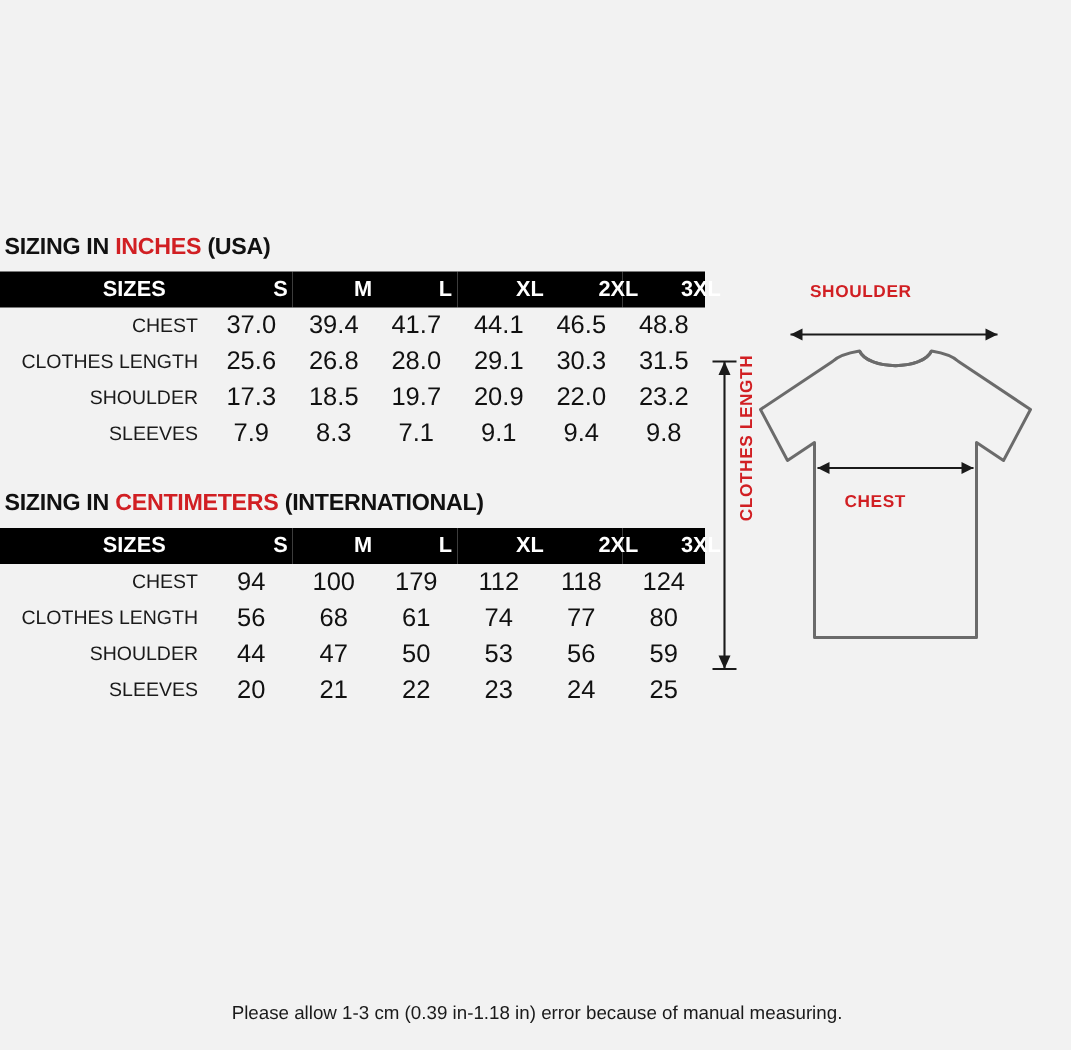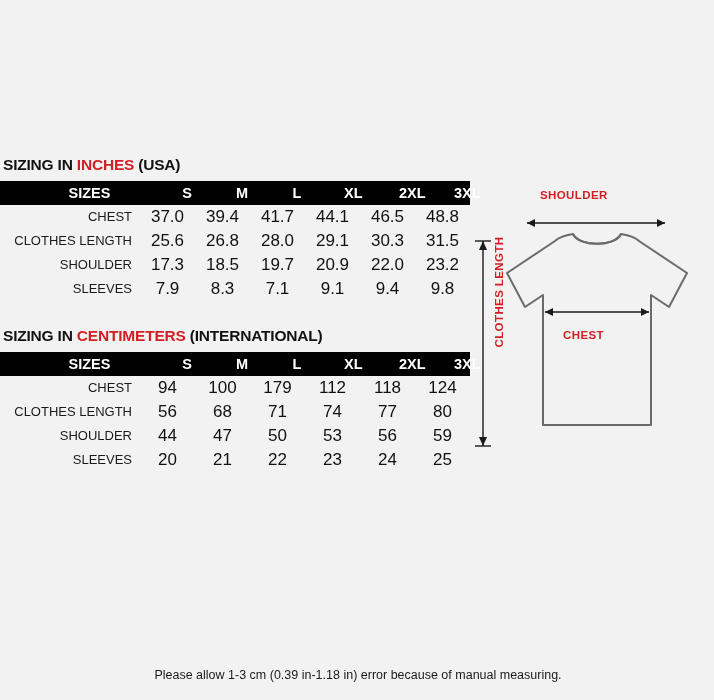--- a/index.html
+++ b/index.html
@@ -231,21 +231,21 @@
           <td class="val">100</td>
           <td class="val">179</td>
           <td class="val">112</td>
           <td class="val">118</td>
           <td class="val">124</td>
         </tr>
         <tr>
           <td class="lbl">CLOTHES LENGTH</td>
           <td class="val">56</td>
           <td class="val">68</td>
-          <td class="val">71</td>
+          <td class="val">61</td>
           <td class="val">74</td>
           <td class="val">77</td>
           <td class="val">80</td>
         </tr>
         <tr>
           <td class="lbl">SHOULDER</td>
           <td class="val">44</td>
           <td class="val">47</td>
           <td class="val">50</td>
           <td class="val">53</td>

